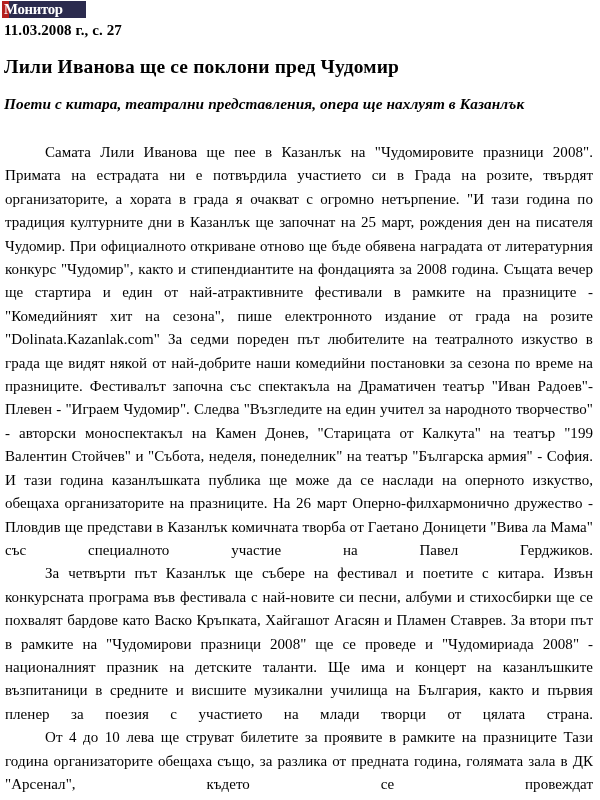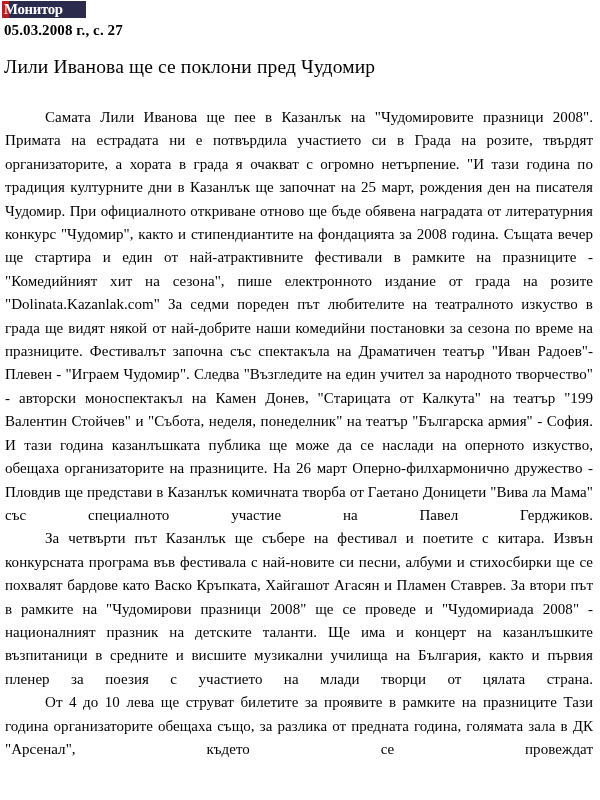--- a/index.html
+++ b/index.html
@@ -65,21 +65,21 @@
     font-weight: bold;
     font-size: 15px;
     line-height: 18px;
     margin: 3px 0 0 2px;
     letter-spacing: 0.1px;
   }
 
   
   .headline {
     font-family: "Liberation Serif", "DejaVu Serif", serif;
-    font-weight: normal;
+    font-weight: bold;
     font-size: 19.5px;
     line-height: 24px;
     margin: 16px 0 0 2px;
     letter-spacing: 0.15px;
   }
 
   
   .subheading {
     font-family: "Liberation Serif", "DejaVu Serif", serif;
     font-weight: bold;
@@ -114,24 +114,25 @@
 </head>
 <body>
 
 <div class="page">
 
   <div class="masthead" style="background: rgb(43, 43, 78);">
     <span class="red-bar" style="background: rgb(180, 32, 31);"></span>
     <span class="logo-text" style="color: rgb(255, 255, 255);">Монитор</span>
   </div>
 
-  <div class="dateline">05.03.2008 г., с. 27</div>
+  <div class="dateline">11.03.2008 г., с. 27</div>
 
   <h1 class="headline">Лили Иванова ще се поклони пред Чудомир</h1>
 
+  <h2 class="subheading">Поети с китара, театрални представления, опера ще нахлуят в Казанлък</h2>
 
   <div class="body-copy">
     <p class="continues">Самата Лили Иванова ще пее в Казанлък на "Чудомировите празници 2008". Примата на естрадата ни е потвърдила участието си в Града на розите, твърдят организаторите, а хората в града я очакват с огромно нетърпение. "И тази година по традиция културните дни в Казанлък ще започнат на 25 март, рождения ден на писателя Чудомир. При официалното откриване отново ще бъде обявена наградата от литературния конкурс "Чудомир", както и стипендиантите на фондацията за 2008 година. Същата вечер ще стартира и един от най-атрактивните фестивали в рамките на празниците - "Комедийният хит на сезона", пише електронното издание от града на розите "Dolinata.Kazanlak.com" За седми пореден път любителите на театралното изкуство в града ще видят някой от най-добрите наши комедийни постановки за сезона по време на празниците. Фестивалът започна със спектакъла на Драматичен театър "Иван Радоев"- Плевен - "Играем Чудомир". Следва "Възгледите на един учител за народното творчество" - авторски моноспектакъл на Камен Донев, "Старицата от Калкута" на театър "199 Валентин Стойчев" и "Събота, неделя, понеделник" на театър "Българска армия" - София. И тази година казанлъшката публика ще може да се наслади на оперното изкуство, обещаха организаторите на празниците. На 26 март Оперно-филхармонично дружество - Пловдив ще представи в Казанлък комичната творба от Гаетано Доницети "Вива ла Мама" със специалното участие на Павел Герджиков.</p>
     <p class="continues">За четвърти път Казанлък ще събере на фестивал и поетите с китара. Извън конкурсната програма във фестивала с най-новите си песни, албуми и стихосбирки ще се похвалят бардове като Васко Кръпката, Хайгашот Агасян и Пламен Ставрев. За втори път в рамките на "Чудомирови празници 2008" ще се проведе и "Чудомириада 2008" - националният празник на детските таланти. Ще има и концерт на казанлъшките възпитаници в средните и висшите музикални училища на България, както и първия пленер за поезия с участието на млади творци от цялата страна.</p>
     <p class="continues">От 4 до 10 лева ще струват билетите за проявите в рамките на празниците Тази година организаторите обещаха също, за разлика от предната година, голямата зала в ДК "Арсенал", където се провеждат</p>
   </div>
 
 </div>
 
 </body></html>

